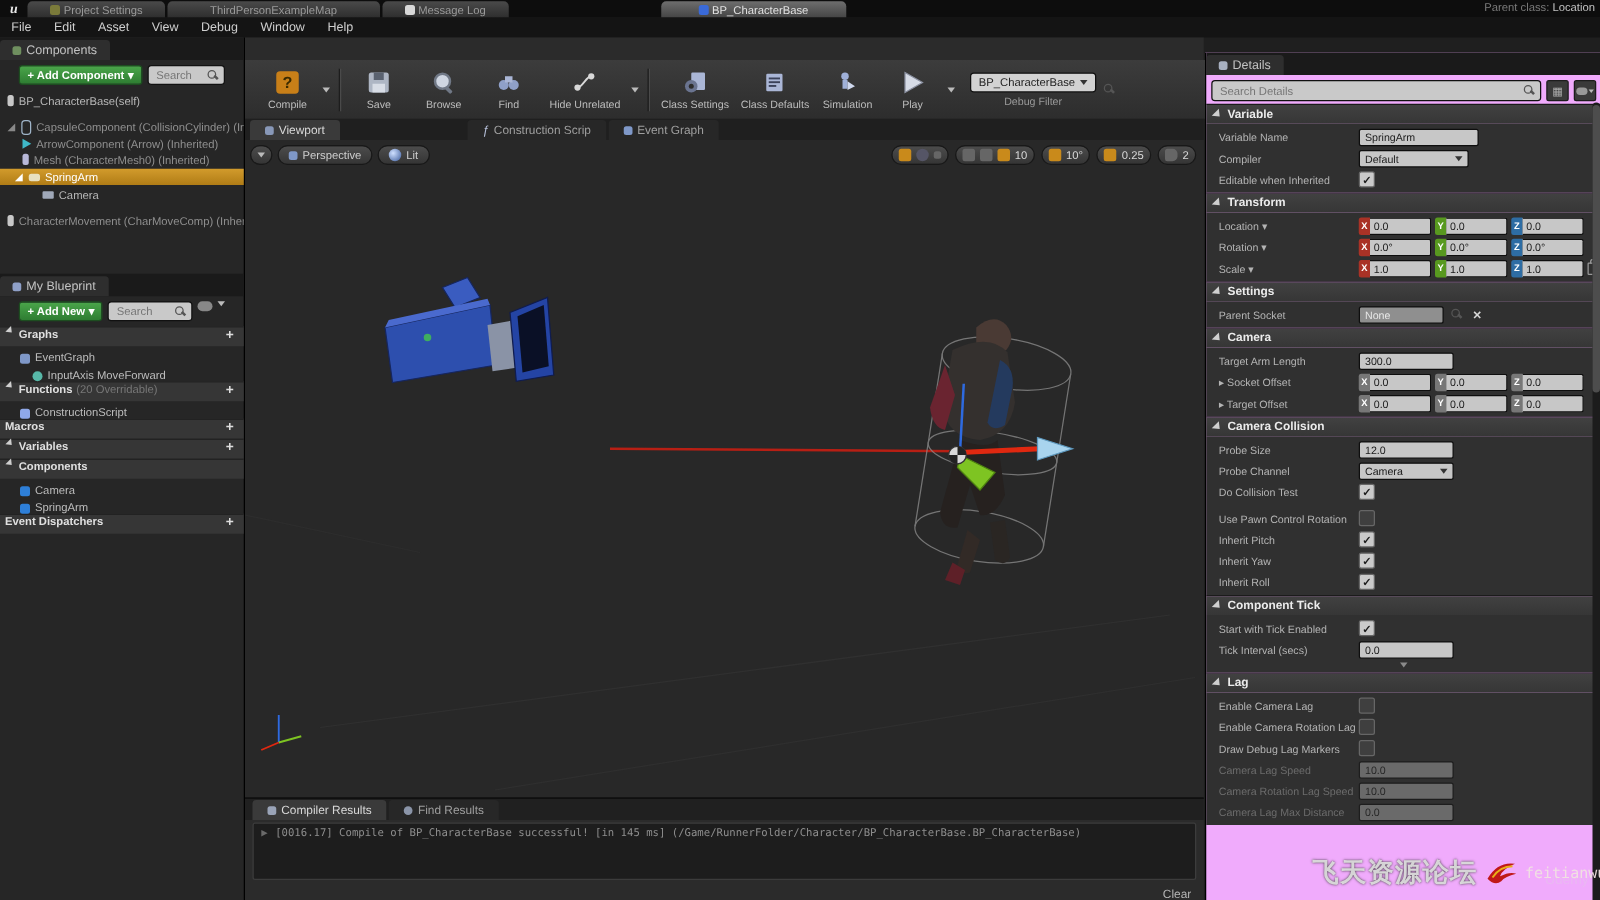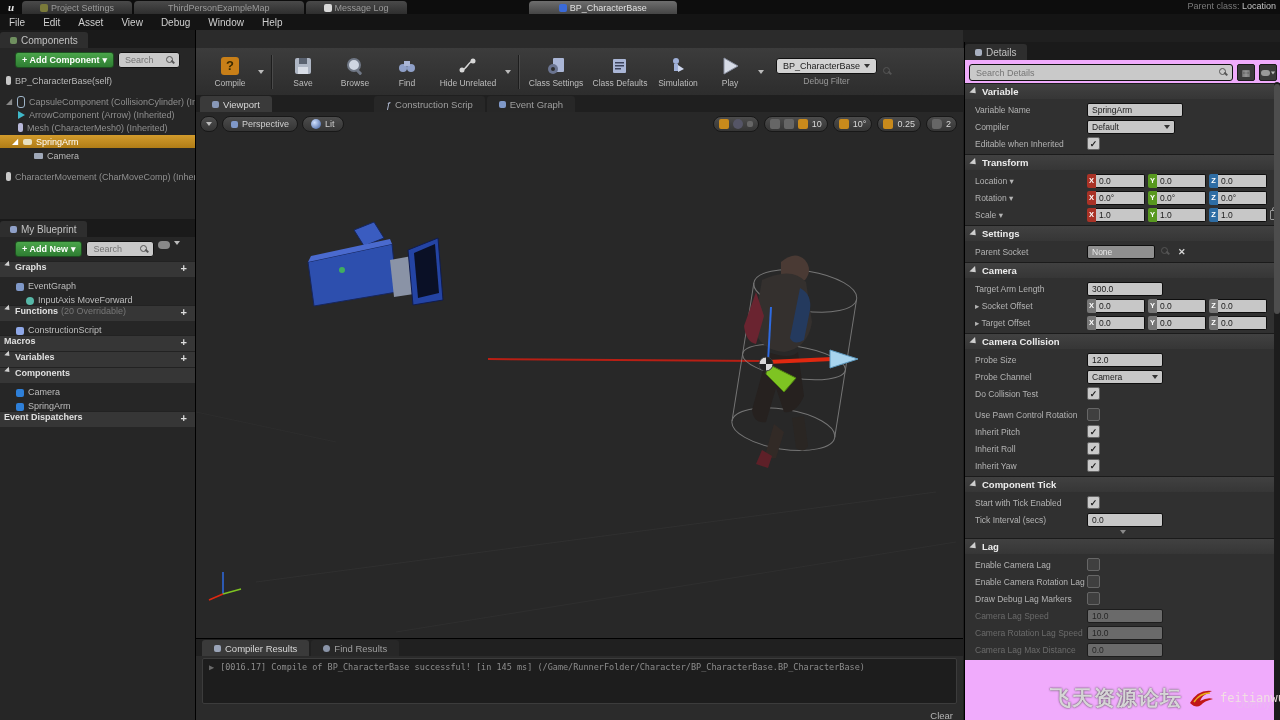--- a/index.html
+++ b/index.html
@@ -705,25 +705,25 @@
     <div class="dbody">
       <div class="drow">
         <span class="dlabel">Use Pawn Control Rotation</span>
         <span class="chk"></span>
       </div>
       <div class="drow">
         <span class="dlabel">Inherit Pitch</span>
         <span class="chk on"></span>
       </div>
       <div class="drow">
+        <span class="dlabel">Inherit Yaw</span>
+        <span class="chk on"></span>
+      </div>
+      <div class="drow">
         <span class="dlabel">Inherit Roll</span>
-        <span class="chk on"></span>
-      </div>
-      <div class="drow">
-        <span class="dlabel">Inherit Yaw</span>
         <span class="chk on"></span>
       </div>
     </div>
 
     <div class="dsec">
         <span class="tri-exp"></span>
         <span>Component Tick</span>
       </div>
     <div class="dbody">
       <div class="drow">

